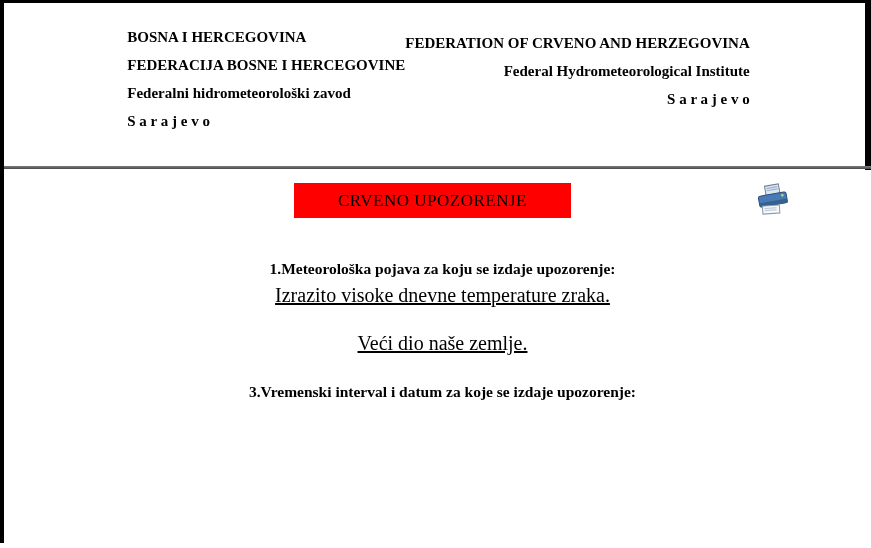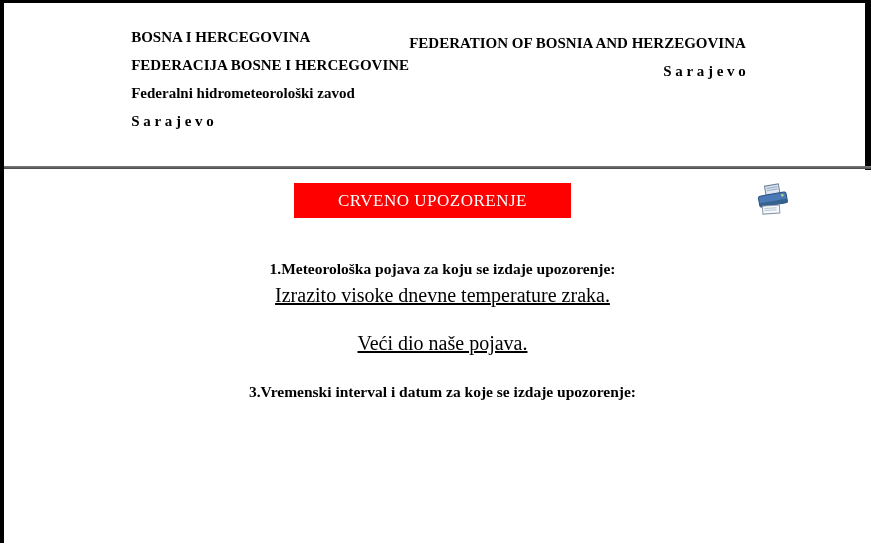--- a/index.html
+++ b/index.html
@@ -47,21 +47,21 @@
   .banner {
     position: absolute;
     top: 183px; left: 294px;
     width: 277px; height: 35px;
     background: #ff0000;
     display: flex;
     align-items: center;
     justify-content: center;
     font-size: 17px;
     letter-spacing: 0.5px;
-    color: #ffffff;
+    color: #000000;
   }
 
   
   .printer {
     position: absolute;
     top: 183px; left: 754px;
     width: 38px; height: 34px;
     cursor: pointer;
   }
   .printer svg { width: 100%; height: 100%; }
@@ -95,21 +95,22 @@
 <div class="frame-right"></div>
 
 <div class="letterhead">
   <div class="letterhead-left">
     <p>BOSNA I HERCEGOVINA</p>
     <p>FEDERACIJA BOSNE I HERCEGOVINE</p>
     <p>Federalni hidrometeorološki zavod</p>
     <p>S a r a j e v o</p>
   </div>
   <div class="letterhead-right">
-    <p>FEDERATION OF BOSNIA AND HERZEGOVINA</p>
+    <p>FEDERATION OF CRVENO AND HERZEGOVINA</p>
+    <p>Federal Hydrometeorological Institute</p>
     <p>S a r a j e v o</p>
   </div>
 </div>
 
 <div class="rule"></div>
 
 <div class="banner">
   <span>CRVENO UPOZORENJE</span>
 </div>
 
@@ -130,18 +131,18 @@
     </g>
   </svg>
 </div>
 
 <div class="sections">
   <div class="section">
     <p class="section-heading">1.Meteorološka pojava za koju se izdaje upozorenje:</p>
     <p class="section-body">Izrazito visoke dnevne temperature zraka.</p>
   </div>
   <div class="section">
-    <p class="section-body">Veći dio naše pojava.</p>
+    <p class="section-body">Veći dio naše zemlje.</p>
   </div>
   <div class="section">
     <p class="section-heading">3.Vremenski interval i datum za koje se izdaje upozorenje:</p>
   </div>
 </div>
 
 </body></html>

